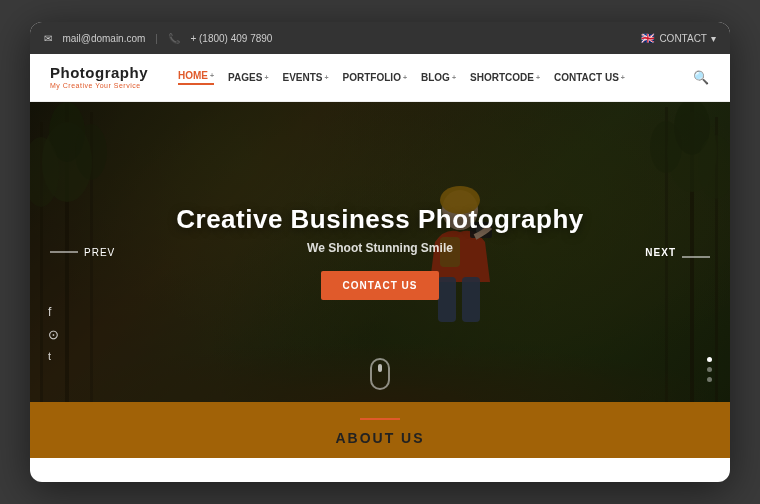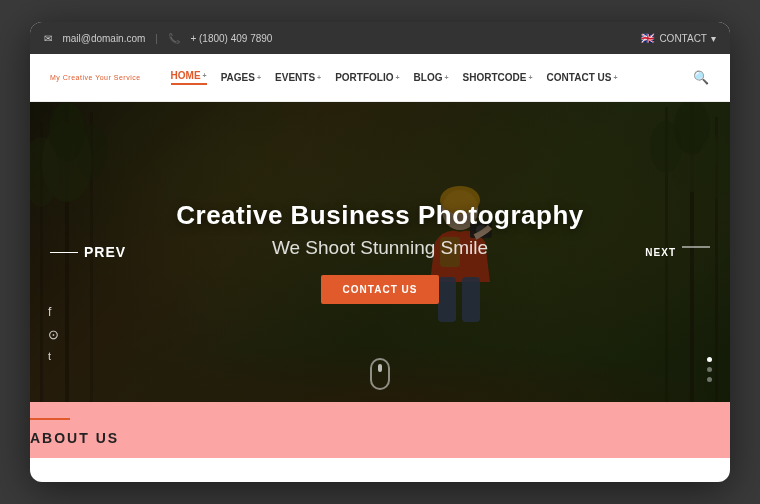--- a/index.html
+++ b/index.html
@@ -158,23 +158,23 @@
       gap: 6px;
     }
     .hero-title {
       font-size: 26px;
       font-weight: 700;
       color: #fff;
       text-shadow: 0 2px 8px rgba(0,0,0,0.5);
       letter-spacing: 0.5px;
     }
     .hero-subtitle {
-      font-size: 19px;
+      font-size: 12px;
       color: rgba(255,255,255,0.85);
-      font-weight: 400;
+      font-weight: 700;
       margin-bottom: 10px;
     }
     .hero-btn {
       background: #e05a2b;
       color: #fff;
       border: none;
       padding: 9px 22px;
       font-size: 10px;
       font-weight: 700;
       letter-spacing: 1px;
@@ -185,39 +185,39 @@
     
     .prev-btn {
       position: absolute;
       left: 20px;
       top: 50%;
       transform: translateY(-50%);
       display: flex;
       align-items: center;
       gap: 6px;
       color: #fff;
-      font-size: 14px;
-      font-weight: 700;
+      font-size: 10px;
+      font-weight: 400;
       letter-spacing: 1px;
       cursor: pointer;
     }
     .prev-btn::before {
       content: '';
       width: 28px;
       height: 1px;
       background: #fff;
       display: block;
     }
     .next-btn {
       position: absolute;
       right: 20px;
       top: 50%;
       transform: translateY(-50%);
       display: flex;
-      align-items: flex-start;
+      align-items: flex-end;
       gap: 6px;
       color: #fff;
       font-size: 10px;
       font-weight: 600;
       letter-spacing: 1px;
       cursor: pointer;
     }
     .next-btn::after {
       content: '';
       width: 28px;
@@ -274,24 +274,25 @@
       width: 5px;
       height: 5px;
       border-radius: 50%;
       background: rgba(255,255,255,0.4);
     }
     .dot.active {
       background: #fff;
     }
     
     .about-section {
-      background: #fca5a5;
+      background: #a16207;
       padding: 16px 0 12px;
       display: flex;
       flex-direction: column;
+      align-items: center;
       gap: 6px;
     }
     .about-line {
       width: 40px;
       height: 2px;
       background: #e05a2b;
       margin-bottom: 4px;
     }
     .about-title {
       font-size: 14px;
@@ -342,20 +343,21 @@
     </div>
     <div class="top-bar-right">
       <span style="font-size:11px;">🇬🇧</span>
       <span>CONTACT</span>
       <span>▾</span>
     </div>
   </div>
 
   <div class="nav-bar">
     <div class="logo-area">
+      <span class="logo-title">Photography</span>
       <span class="logo-subtitle">My Creative Your Service</span>
     </div>
     <nav class="nav-links">
       <div class="nav-item active">
         <span>HOME</span>
         <span class="arrow">+</span>
       </div>
       <div class="nav-item">
         <span>PAGES</span>
         <span class="arrow">+</span>

